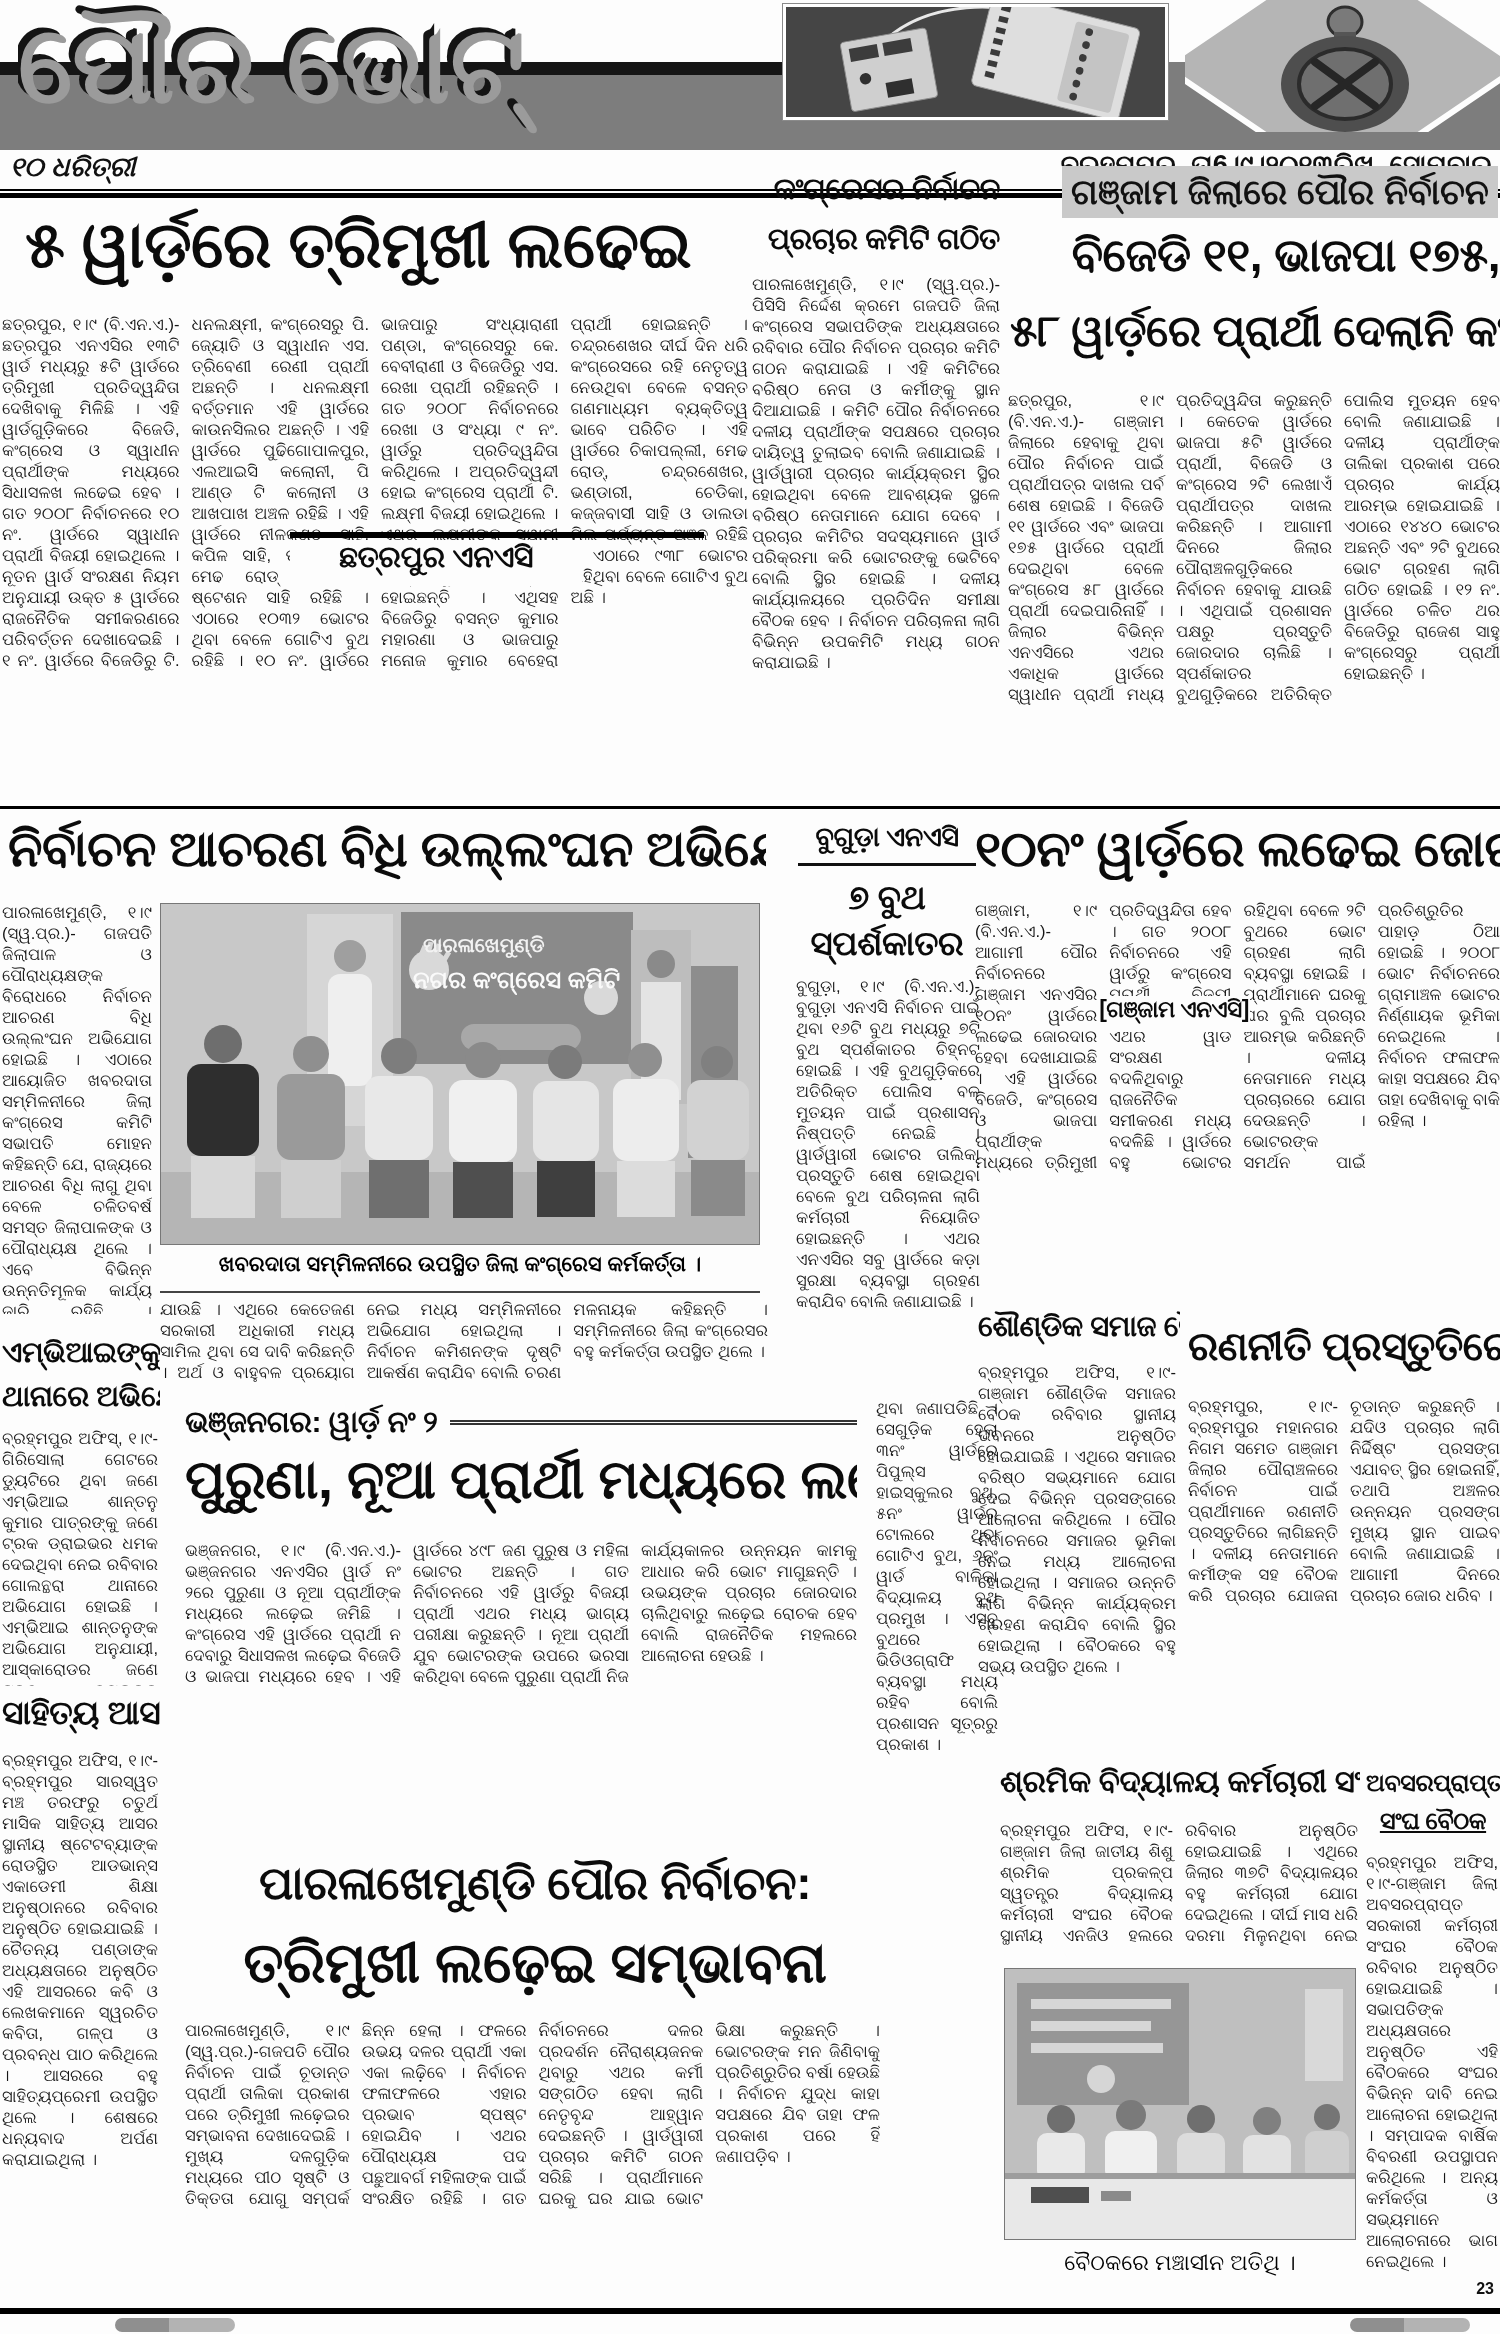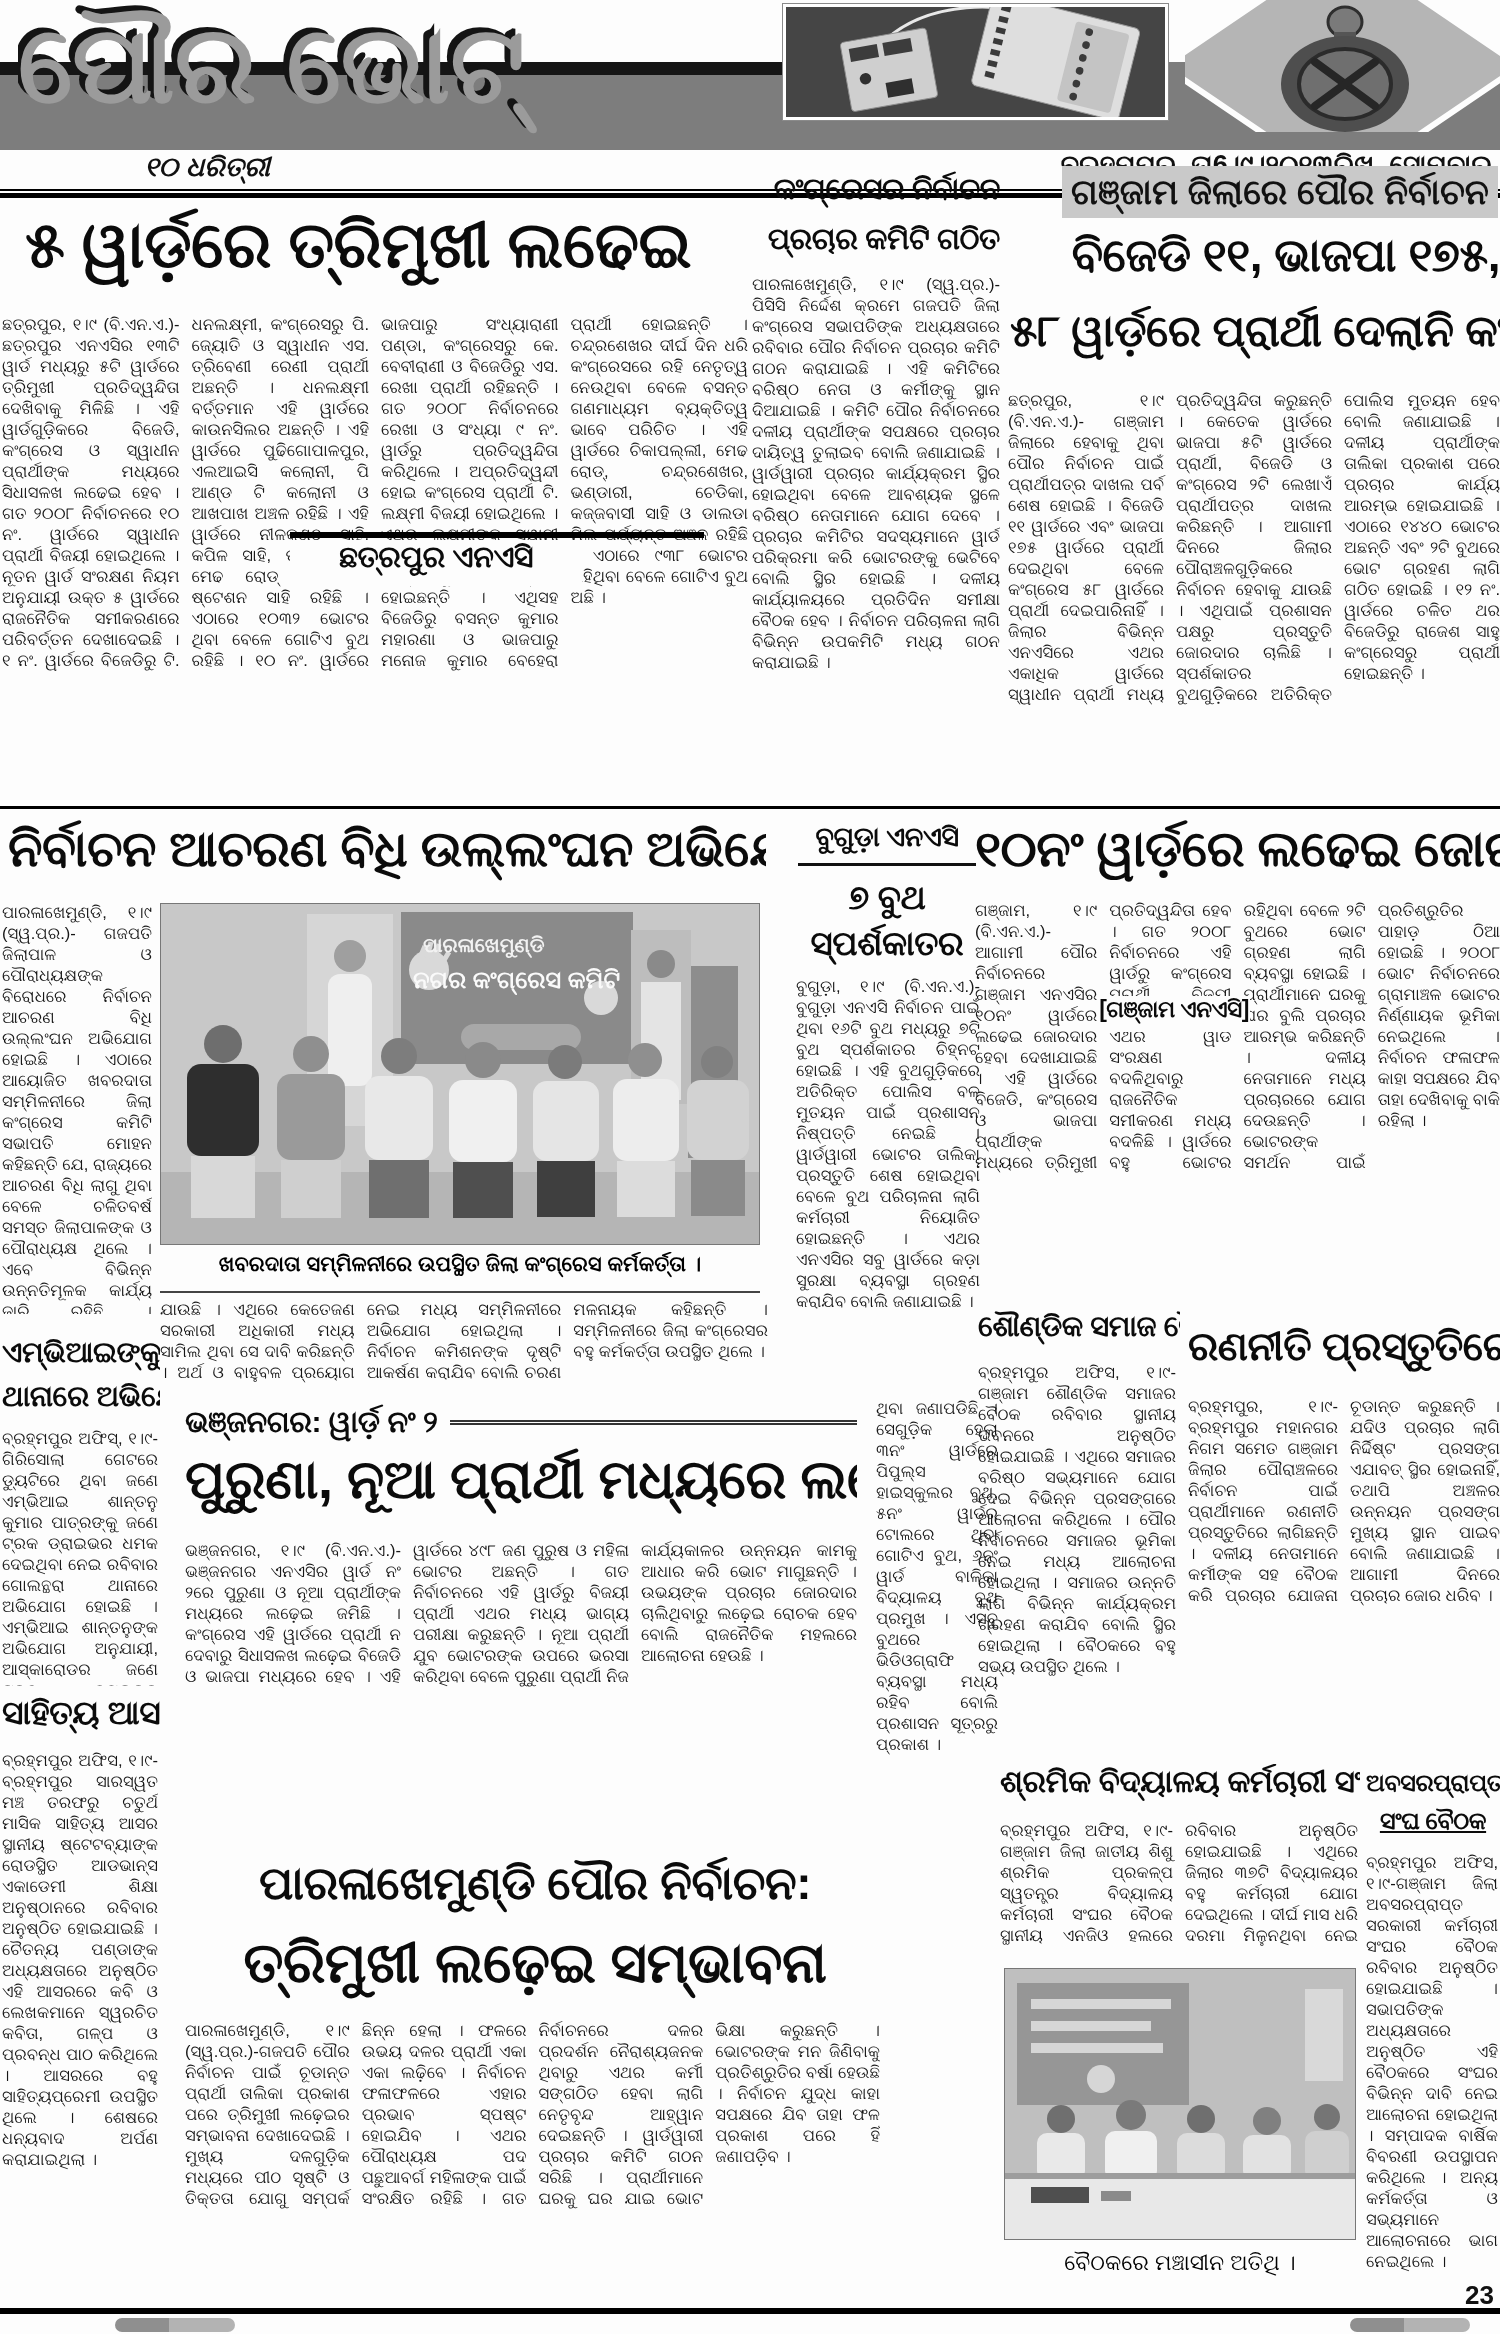--- a/index.html
+++ b/index.html
@@ -66,21 +66,21 @@
       <ellipse cx="160" cy="84" rx="64" ry="48" fill="#4e4e4e"></ellipse>
       <ellipse cx="160" cy="84" rx="46" ry="35" fill="#6f6f6f" stroke="#2b2b2b" stroke-width="4"></ellipse>
       <g stroke="#262626" stroke-width="8" stroke-linecap="round">
         <line x1="130" y1="62" x2="190" y2="106"></line>
         <line x1="190" y1="62" x2="130" y2="106"></line>
       </g>
     </svg>
   </div>
 </div>
 
-<div class="abs" style="left:10px;top:152px;width:260px;height:34px;font-size:27px;font-weight:bold;font-style:italic;text-align:right;">୧୦ ଧରିତ୍ରୀ</div>
+<div class="abs" style="left:10px;top:152px;width:260px;height:34px;font-size:27px;font-weight:bold;font-style:italic;">୧୦ ଧରିତ୍ରୀ</div>
 <div class="abs" style="left:900px;top:150px;width:592px;height:36px;font-size:27px;font-weight:bold;text-align:right;">ବ୍ରହ୍ମପୁର, ତା6।୯।୨୦୧୩ରିଖ, ସୋମବାର</div>
 <div class="abs" style="left:0;top:189px;width:1500px;height:9px;border-top:2px solid #000;border-bottom:5px solid #000;"></div>
 
 <div class="abs hl nowrap" style="left:25px;top:208px;width:700px;height:100px;font-size:64px;">୫ ୱାର୍ଡ଼ରେ ତ୍ରିମୁଖୀ ଲଢେଇ</div>
 <div class="abs bt c4" style="left:2px;top:314px;width:746px;height:490px;">ଛତ୍ରପୁର, ୧।୯ (ବି.ଏନ.ଏ.)- ଛତ୍ରପୁର ଏନଏସିର ୧୩ଟି ୱାର୍ଡ ମଧ୍ୟରୁ ୫ଟି ୱାର୍ଡରେ ତ୍ରିମୁଖୀ ପ୍ରତିଦ୍ୱନ୍ଦିତା ଦେଖିବାକୁ ମିଳିଛି । ଏହି ୱାର୍ଡଗୁଡ଼ିକରେ ବିଜେଡି, କଂଗ୍ରେସ ଓ ସ୍ୱାଧୀନ ପ୍ରାର୍ଥୀଙ୍କ ମଧ୍ୟରେ ସିଧାସଳଖ ଲଢେଇ ହେବ । ଗତ ୨୦୦୮ ନିର୍ବାଚନରେ ୧୦ ନଂ. ୱାର୍ଡରେ ସ୍ୱାଧୀନ ପ୍ରାର୍ଥୀ ବିଜୟୀ ହୋଇଥିଲେ । ନୂତନ ୱାର୍ଡ ସଂରକ୍ଷଣ ନିୟମ ଅନୁଯାୟୀ ଉକ୍ତ ୫ ୱାର୍ଡରେ ରାଜନୈତିକ ସମୀକରଣରେ ପରିବର୍ତ୍ତନ ଦେଖାଦେଇଛି । ୧ ନଂ. ୱାର୍ଡରେ ବିଜେଡିରୁ ଟି. ଧନଲକ୍ଷ୍ମୀ, କଂଗ୍ରେସରୁ ପି. ଜ୍ୟୋତି ଓ ସ୍ୱାଧୀନ ଏସ. ତ୍ରିବେଣୀ ରେଣୀ ପ୍ରାର୍ଥୀ ଅଛନ୍ତି । ଧନଲକ୍ଷ୍ମୀ ବର୍ତ୍ତମାନ ଏହି ୱାର୍ଡରେ କାଉନସିଲର ଅଛନ୍ତି । ଏହି ୱାର୍ଡରେ ପୁଢିଗୋପାଳପୁର, ଏଲଆଇସି କଲୋନୀ, ପି ଆଣ୍ଡ ଟି କଲୋନୀ ଓ ଆଖପାଖ ଅଞ୍ଚଳ ରହିଛି । ଏହି ୱାର୍ଡରେ ନୀଳକଣ୍ଠ ସାହି, କପିଳ ସାହି, ପାତ୍ର ସାହି, ମେଢ ରୋଡ୍ ଓ କୋର୍ଟ ଷ୍ଟେଶନ ସାହି ରହିଛି । ଏଠାରେ ୧୦୩୨ ଭୋଟର ଥିବା ବେଳେ ଗୋଟିଏ ବୁଥ ରହିଛି । ୧୦ ନଂ. ୱାର୍ଡରେ ଭାଜପାରୁ ସଂଧ୍ୟାରାଣୀ ପଣ୍ଡା, କଂଗ୍ରେସରୁ କେ. ବେବୀରାଣୀ ଓ ବିଜେଡିରୁ ଏସ. ରେଖା ପ୍ରାର୍ଥୀ ରହିଛନ୍ତି । ଗତ ୨୦୦୮ ନିର୍ବାଚନରେ ରେଖା ଓ ସଂଧ୍ୟା ୯ ନଂ. ୱାର୍ଡରୁ ପ୍ରତିଦ୍ୱନ୍ଦିତା କରିଥିଲେ । ଅପ୍ରତିଦ୍ୱନ୍ଦୀ ହୋଇ କଂଗ୍ରେସ ପ୍ରାର୍ଥୀ ଟି. ଲକ୍ଷ୍ମୀ ବିଜୟୀ ହୋଇଥିଲେ । ଏଥର ଲକ୍ଷ୍ମୀଙ୍କ ସ୍ୱାମୀ ଟି. ଚନ୍ଦ୍ରଶେଖର ରାଓ କଂଗ୍ରେସରୁ ପ୍ରାର୍ଥୀ ହୋଇଛନ୍ତି । ଏଥିସହ ବିଜେଡିରୁ ବସନ୍ତ କୁମାର ମହାରଣା ଓ ଭାଜପାରୁ ମନୋଜ କୁମାର ବେହେରା ପ୍ରାର୍ଥୀ ହୋଇଛନ୍ତି । ଚନ୍ଦ୍ରଶେଖର ଦୀର୍ଘ ଦିନ ଧରି କଂଗ୍ରେସରେ ରହି ନେତୃତ୍ୱ ନେଉଥିବା ବେଳେ ବସନ୍ତ ଗଣମାଧ୍ୟମ ବ୍ୟକ୍ତିତ୍ୱ ଭାବେ ପରିଚିତ । ଏହି ୱାର୍ଡରେ ଚିକାପଲ୍ଲୀ, ମେଢ ରୋଡ୍, ଚନ୍ଦ୍ରଶେଖର, ଭଣ୍ଡାରୀ, ଚେଡିକା, କଜ୍ଜବାସୀ ସାହି ଓ ଡାଲଡା ମିଲ ପର୍ଯ୍ୟନ୍ତ ଅଞ୍ଚଳ ରହିଛି । ଏଠାରେ ୯୩୮ ଭୋଟର ରହିଥିବା ବେଳେ ଗୋଟିଏ ବୁଥ ଅଛି ।</div>
 <div class="abs" style="left:290px;top:532px;width:414px;height:6px;background:#000;"></div>
 <div class="abs hl" style="left:290px;top:540px;width:292px;height:46px;background:#fdfdfd;font-size:30px;text-align:center;white-space:nowrap;overflow:hidden;">ଛତ୍ରପୁର ଏନଏସି</div>
 
 <div class="abs hl" style="left:752px;top:164px;width:248px;height:104px;font-size:30px;line-height:50px;text-align:right;overflow:hidden;">କଂଗ୍ରେସର ନିର୍ବାଚନ ପ୍ରଚାର କମିଟି ଗଠିତ</div>
 <div class="abs bt" style="left:752px;top:274px;width:248px;height:532px;">ପାରଳାଖେମୁଣ୍ଡି, ୧।୯ (ସ୍ୱ.ପ୍ର.)- ପିସିସି ନିର୍ଦ୍ଦେଶ କ୍ରମେ ଗଜପତି ଜିଲା କଂଗ୍ରେସ ସଭାପତିଙ୍କ ଅଧ୍ୟକ୍ଷତାରେ ରବିବାର ପୌର ନିର୍ବାଚନ ପ୍ରଚାର କମିଟି ଗଠନ କରାଯାଇଛି । ଏହି କମିଟିରେ ବରିଷ୍ଠ ନେତା ଓ କର୍ମୀଙ୍କୁ ସ୍ଥାନ ଦିଆଯାଇଛି । କମିଟି ପୌର ନିର୍ବାଚନରେ ଦଳୀୟ ପ୍ରାର୍ଥୀଙ୍କ ସପକ୍ଷରେ ପ୍ରଚାର ଦାୟିତ୍ୱ ତୁଲାଇବ ବୋଲି ଜଣାଯାଇଛି । ୱାର୍ଡୱାରୀ ପ୍ରଚାର କାର୍ଯ୍ୟକ୍ରମ ସ୍ଥିର ହୋଇଥିବା ବେଳେ ଆବଶ୍ୟକ ସ୍ଥଳେ ବରିଷ୍ଠ ନେତାମାନେ ଯୋଗ ଦେବେ । ପ୍ରଚାର କମିଟିର ସଦସ୍ୟମାନେ ୱାର୍ଡ ପରିକ୍ରମା କରି ଭୋଟରଙ୍କୁ ଭେଟିବେ ବୋଲି ସ୍ଥିର ହୋଇଛି । ଦଳୀୟ କାର୍ଯ୍ୟାଳୟରେ ପ୍ରତିଦିନ ସମୀକ୍ଷା ବୈଠକ ହେବ । ନିର୍ବାଚନ ପରିଚାଳନା ଲାଗି ବିଭିନ୍ନ ଉପକମିଟି ମଧ୍ୟ ଗଠନ କରାଯାଇଛି ।</div>
@@ -242,16 +242,16 @@
   </svg>
 </div>
 <div class="abs caption" style="left:1004px;top:2250px;width:352px;height:32px;font-weight:normal;font-size:22px;">ବୈଠକରେ ମଞ୍ଚାସୀନ ଅତିଥି ।</div>
 
 <div class="abs hl" style="left:1366px;top:1764px;width:134px;height:82px;font-size:24px;line-height:38px;text-align:center;">
   <div style="white-space:nowrap;overflow:hidden;">ଅବସରପ୍ରାପ୍ତ କର୍ମଚାରୀ</div>
   <div style="white-space:nowrap;overflow:hidden;text-decoration:underline;">ସଂଘ ବୈଠକ</div>
 </div>
 <div class="abs bt" style="left:1366px;top:1852px;width:132px;height:450px;">ବ୍ରହ୍ମପୁର ଅଫିସ, ୧।୯-ଗଞ୍ଜାମ ଜିଲା ଅବସରପ୍ରାପ୍ତ ସରକାରୀ କର୍ମଚାରୀ ସଂଘର ବୈଠକ ରବିବାର ଅନୁଷ୍ଠିତ ହୋଇଯାଇଛି । ସଭାପତିଙ୍କ ଅଧ୍ୟକ୍ଷତାରେ ଅନୁଷ୍ଠିତ ଏହି ବୈଠକରେ ସଂଘର ବିଭିନ୍ନ ଦାବି ନେଇ ଆଲୋଚନା ହୋଇଥିଲା । ସମ୍ପାଦକ ବାର୍ଷିକ ବିବରଣୀ ଉପସ୍ଥାପନ କରିଥିଲେ । ଅନ୍ୟ କର୍ମକର୍ତ୍ତା ଓ ସଭ୍ୟମାନେ ଆଲୋଚନାରେ ଭାଗ ନେଇଥିଲେ ।</div>
 
-<div class="abs" style="left:1458px;top:2280px;width:36px;height:26px;font-size:26px;font-weight:bold;text-align:right;">23</div>
+<div class="abs" style="left:1458px;top:2280px;width:36px;height:26px;font-size:16px;font-weight:bold;text-align:right;">23</div>
 <div class="abs" style="left:0;top:2308px;width:1500px;height:6px;background:#000;"></div>
 <div class="abs" style="left:115px;top:2318px;width:120px;height:14px;border-radius:8px;background:linear-gradient(to right,#8f8f8f 45%,#b3b3b3 45%);"></div>
 <div class="abs" style="left:1350px;top:2318px;width:120px;height:14px;border-radius:8px;background:linear-gradient(to right,#8f8f8f 45%,#b3b3b3 45%);"></div>
 
 </body></html>

